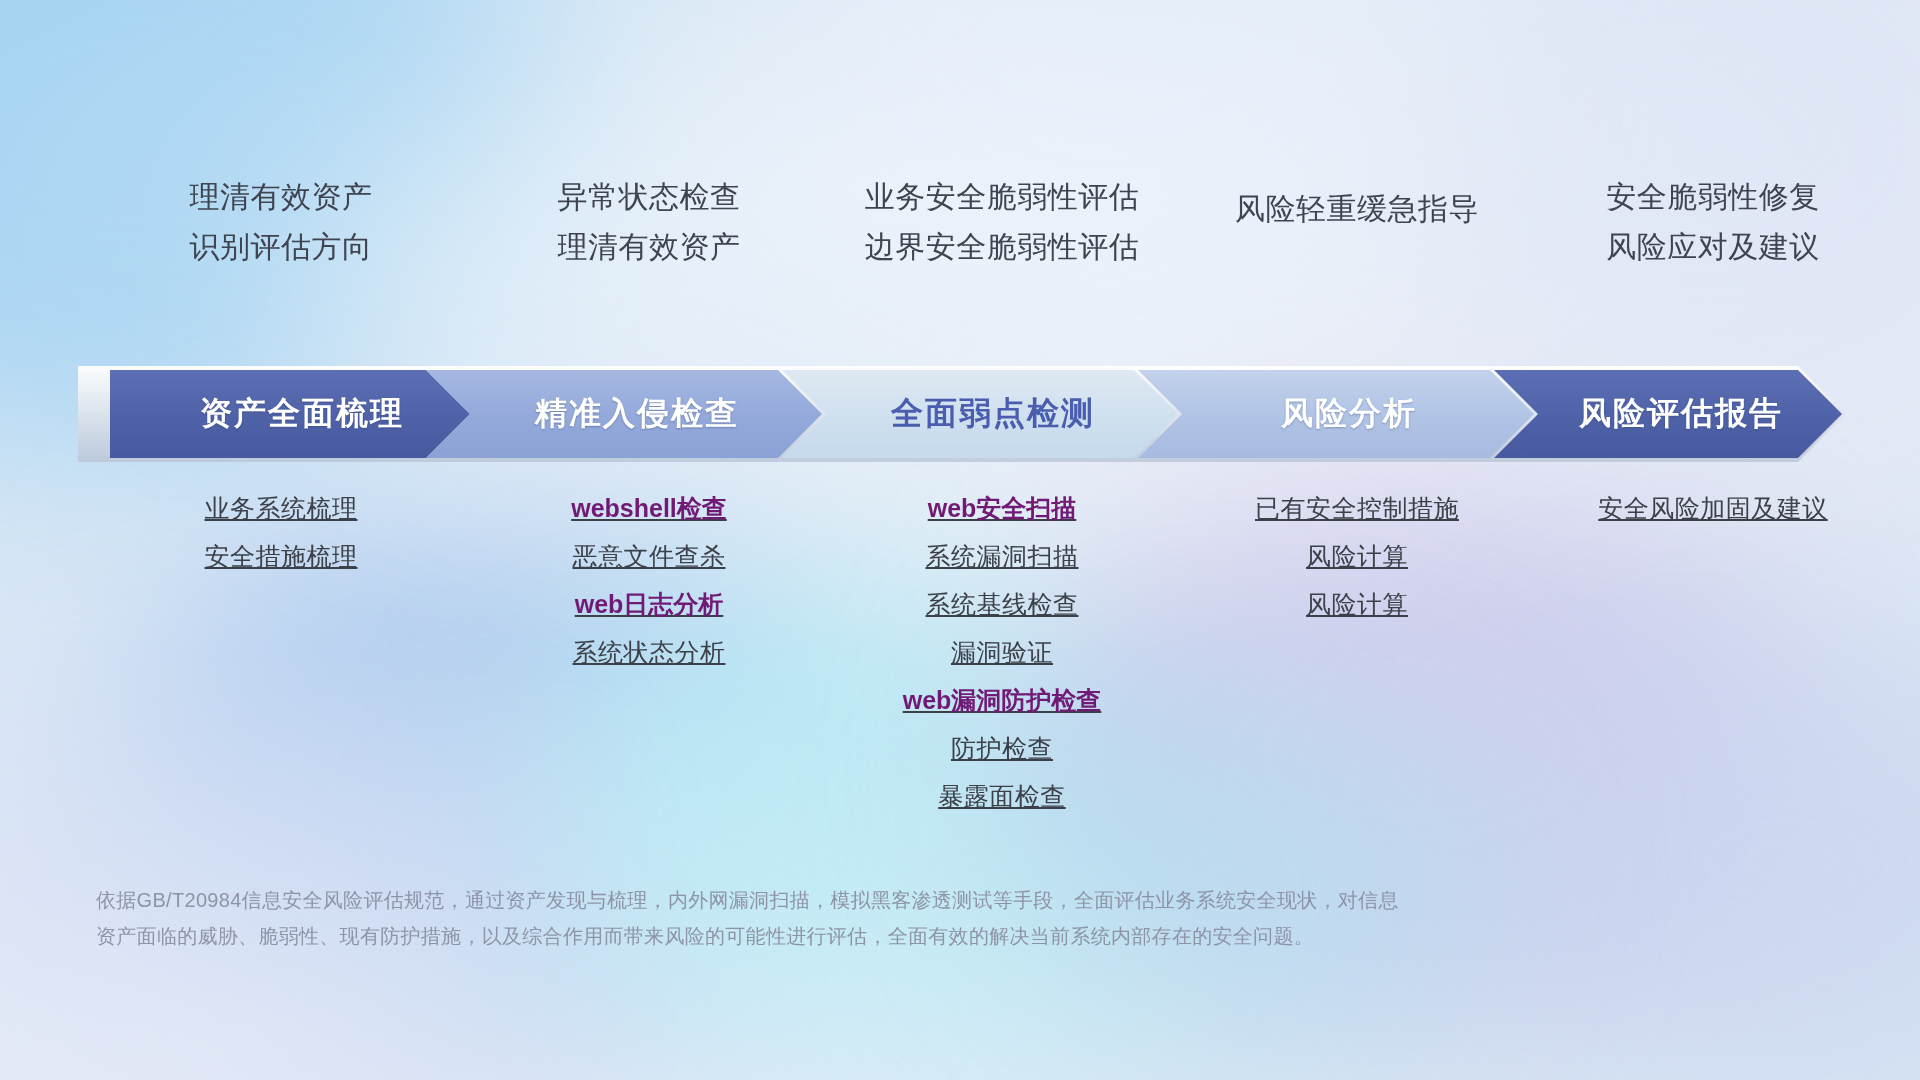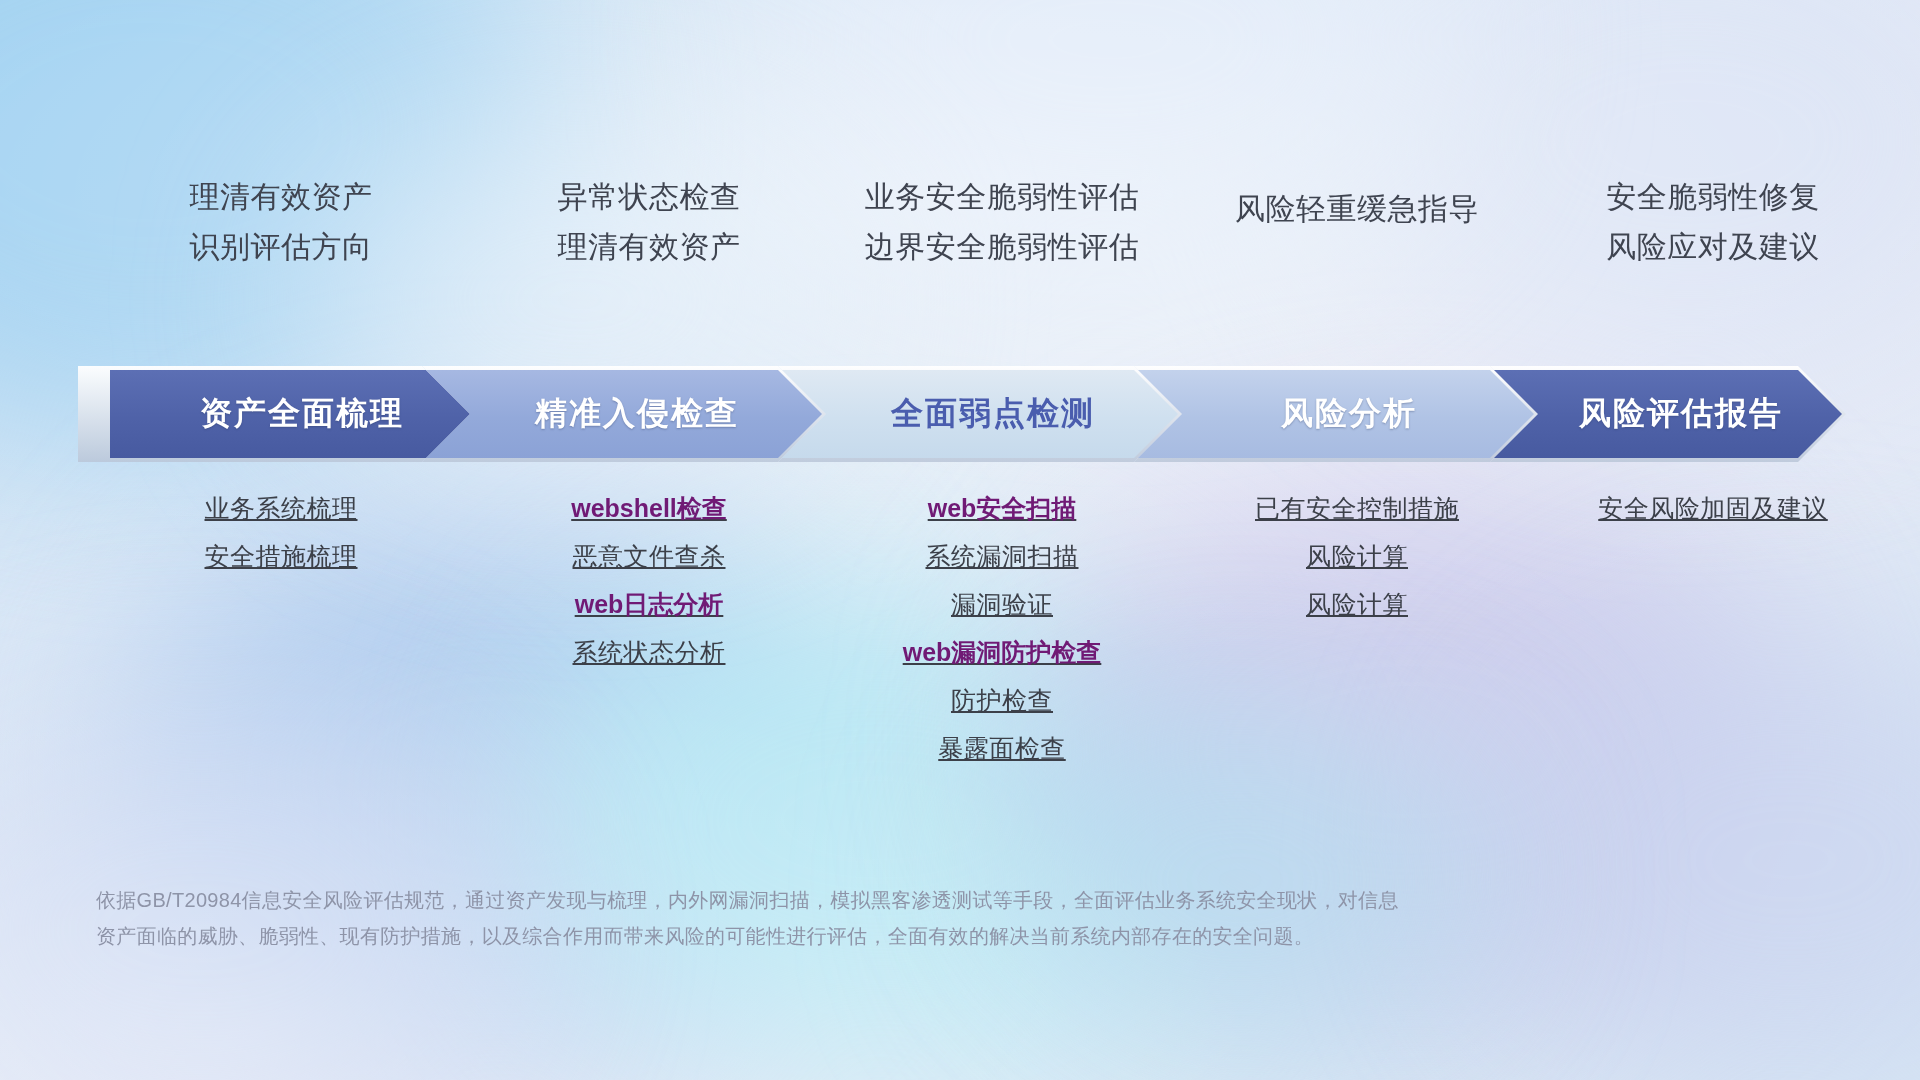--- a/index.html
+++ b/index.html
@@ -241,20 +241,21 @@
       <div class="list-col">
         <span class="item em">webshell检查</span>
         <span class="item">恶意文件查杀</span>
         <span class="item em">web日志分析</span>
         <span class="item">系统状态分析</span>
       </div>
 
       <div class="list-col">
         <span class="item em">web安全扫描</span>
         <span class="item">系统漏洞扫描</span>
+        <span class="item">系统基线检查</span>
         <span class="item">漏洞验证</span>
         <span class="item em">web漏洞防护检查</span>
         <span class="item">防护检查</span>
         <span class="item">暴露面检查</span>
       </div>
 
       <div class="list-col">
         <span class="item">已有安全控制措施</span>
         <span class="item">风险计算</span>
         <span class="item">风险计算</span>

